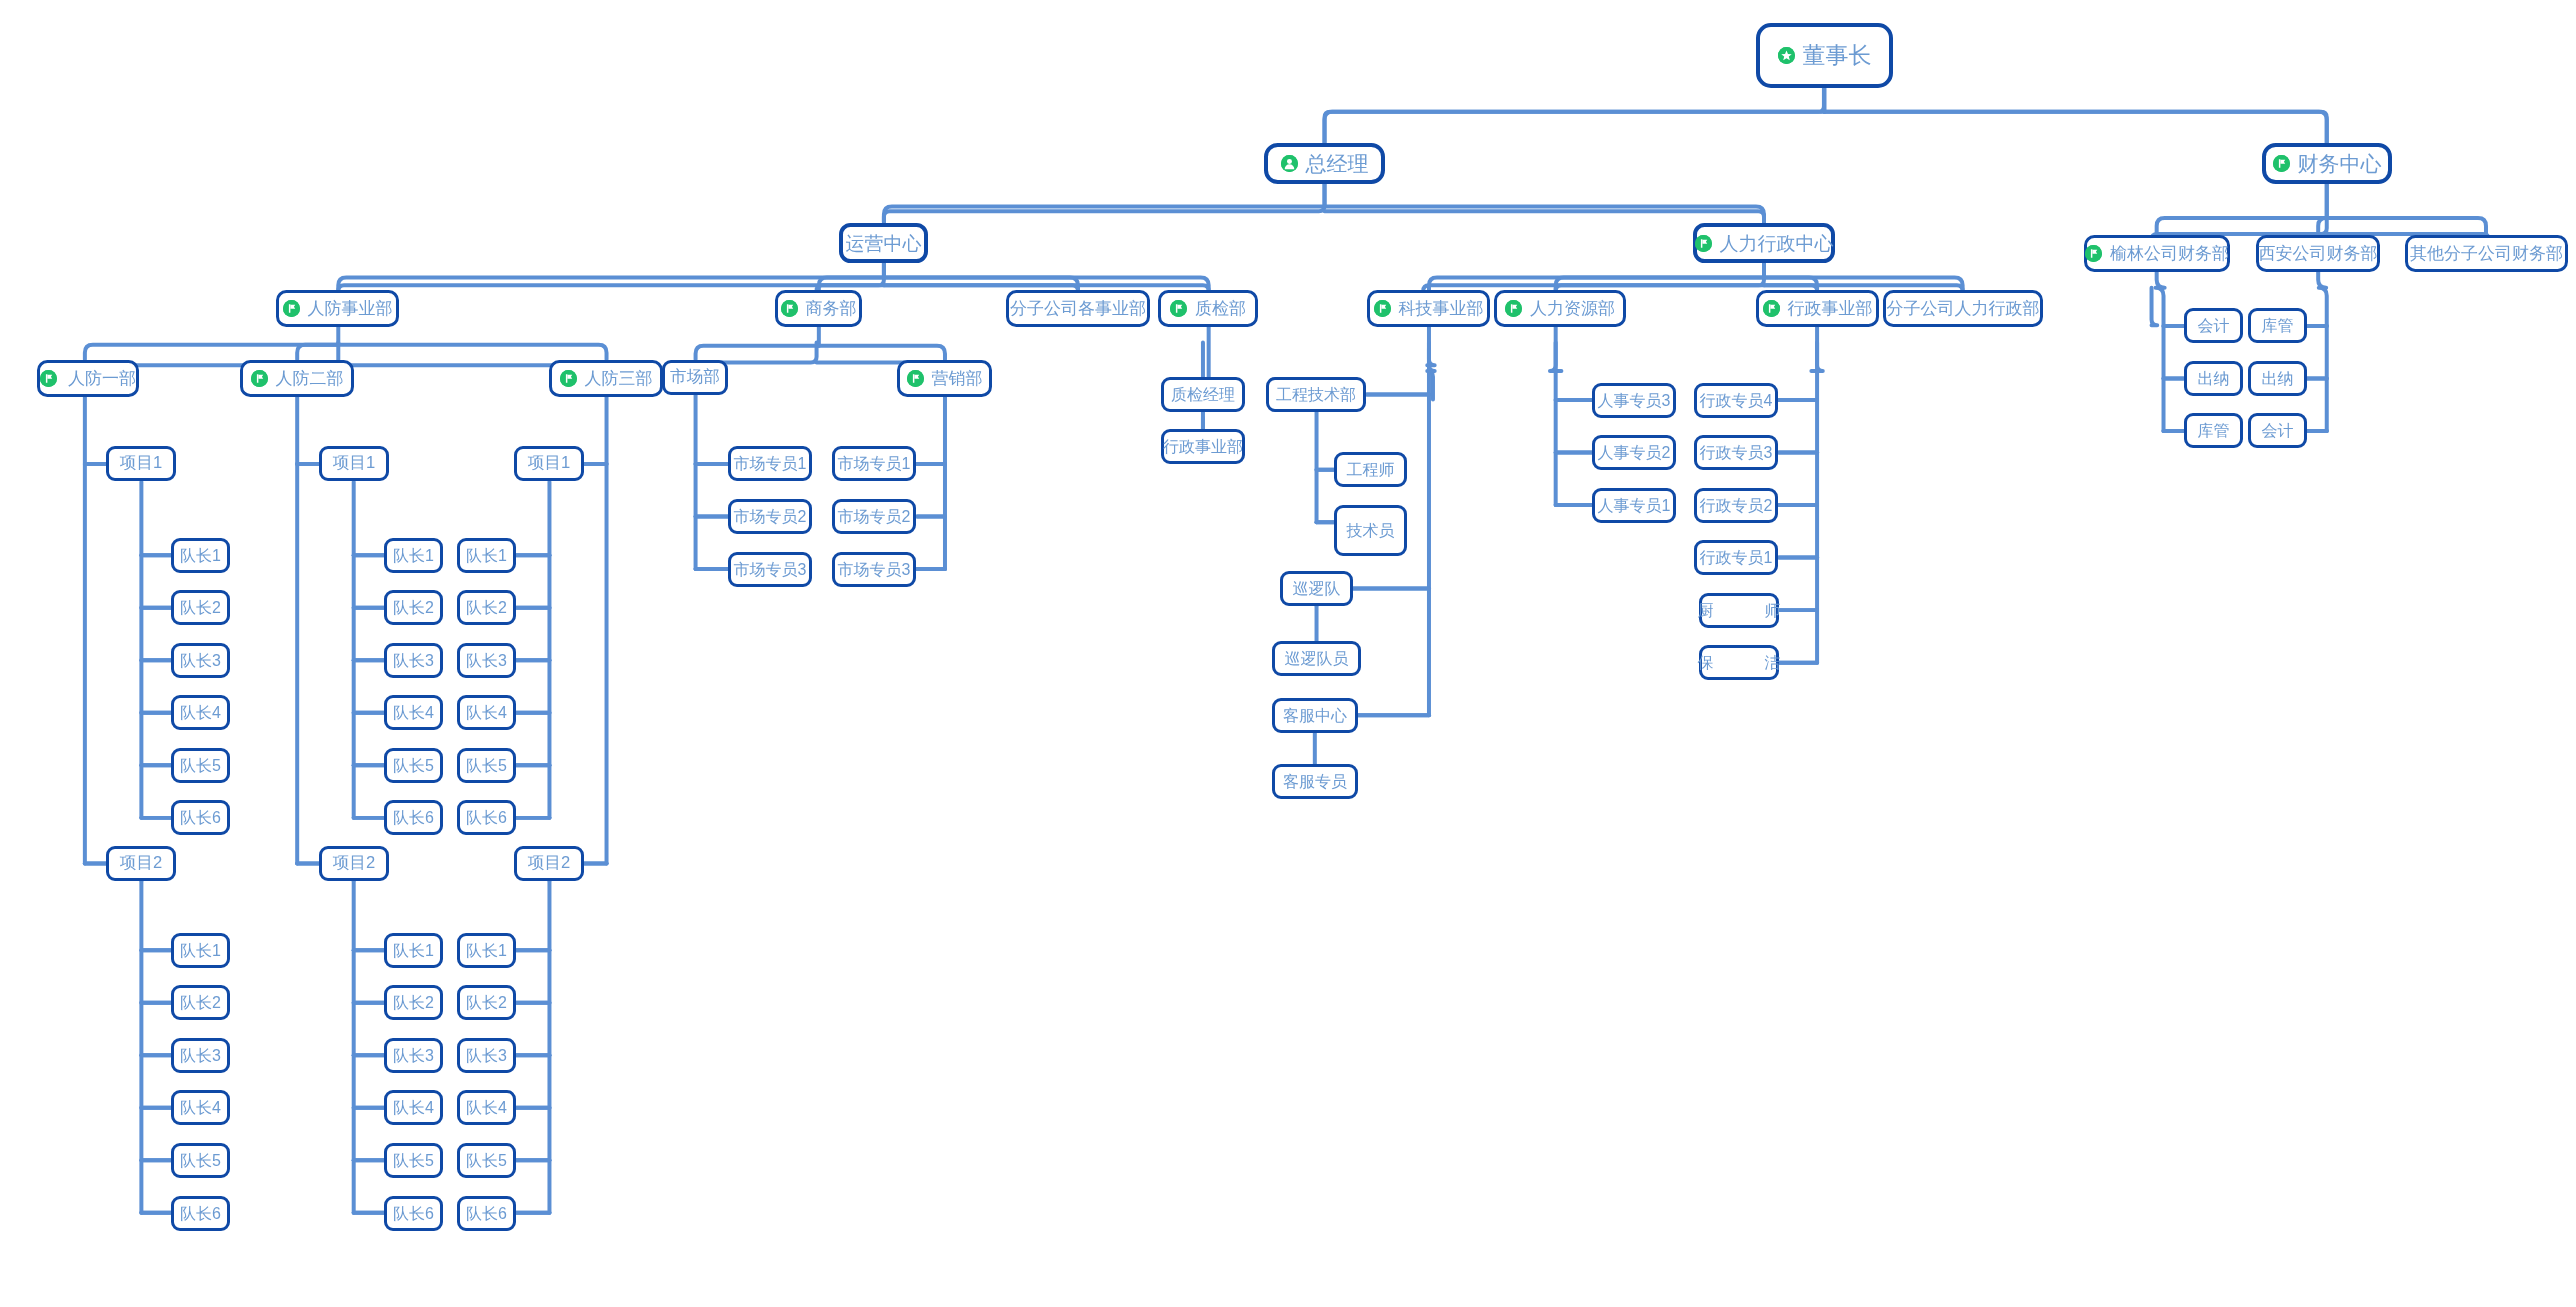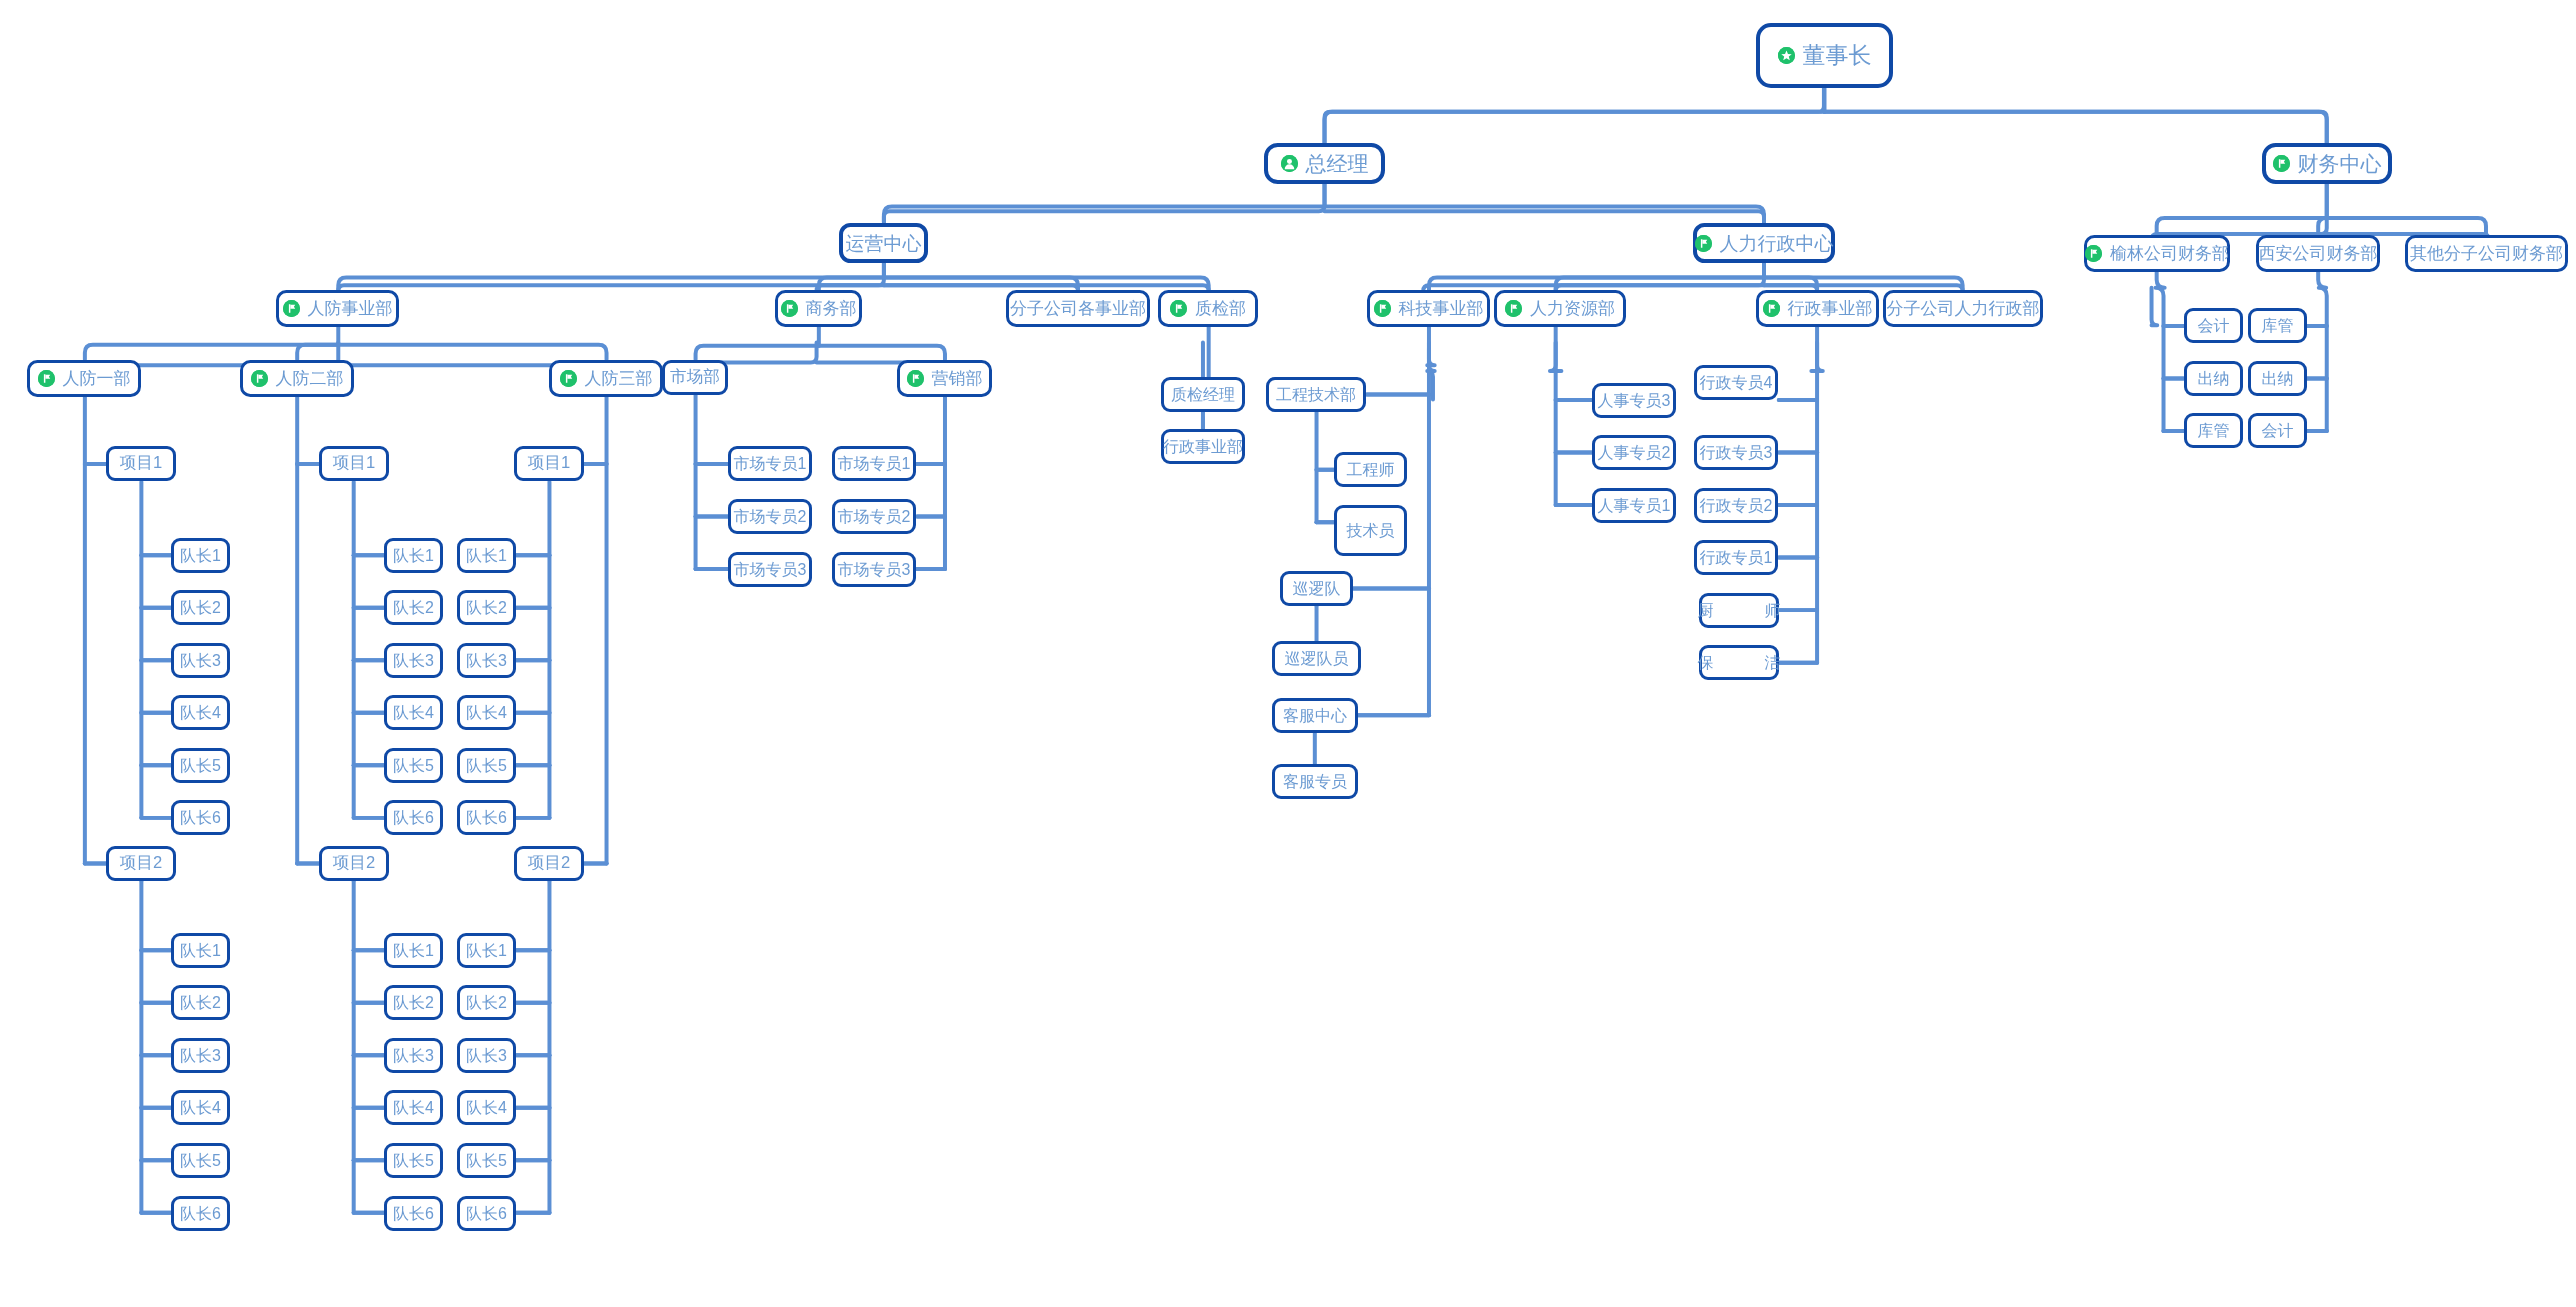--- a/index.html
+++ b/index.html
@@ -449,21 +449,21 @@
   <div class="node t-leaf" style="left:2248px;top:308px;width:59px;height:35px;">
     <span class="lbl">库管</span>
   </div>
   <div class="node t-leaf" style="left:2248px;top:361px;width:59px;height:35px;">
     <span class="lbl">出纳</span>
   </div>
   <div class="node t-leaf" style="left:2248px;top:413px;width:59px;height:35px;">
     <span class="lbl">会计</span>
   </div>
 
-  <div class="node t-l4" style="left:27px;top:360px;width:114px;height:37px;">
+  <div class="node t-l4" style="left:37px;top:360px;width:102px;height:37px;justify-content:space-between;">
     <span class="ic">
       <svg width="17" height="17" viewBox="0 0 30 30">
           <circle cx="15" cy="15" r="15" fill="#1fc16b"></circle>
           <rect x="10.4" y="7.5" width="2.6" height="15" fill="#ffffff"></rect>
           <path d="M13 8.2 h8.6 l-2.4 3.6 l2.4 3.6 h-8.6 z" fill="#ffffff"></path>
         </svg>
     </span>
     <span class="lbl">人防一部</span>
   </div>
 
@@ -577,21 +577,21 @@
   <div class="node t-leaf" style="left:1592px;top:383px;width:84px;height:35px;">
     <span class="lbl">人事专员3</span>
   </div>
   <div class="node t-leaf" style="left:1592px;top:435px;width:84px;height:35px;">
     <span class="lbl">人事专员2</span>
   </div>
   <div class="node t-leaf" style="left:1592px;top:488px;width:84px;height:35px;">
     <span class="lbl">人事专员1</span>
   </div>
 
-  <div class="node t-leaf" style="left:1694px;top:365px;width:84px;height:35px;">
+  <div class="node t-leaf" style="left:1694px;top:383px;width:84px;height:35px;">
     <span class="lbl">行政专员4</span>
   </div>
   <div class="node t-leaf" style="left:1694px;top:435px;width:84px;height:35px;">
     <span class="lbl">行政专员3</span>
   </div>
   <div class="node t-leaf" style="left:1694px;top:488px;width:84px;height:35px;">
     <span class="lbl">行政专员2</span>
   </div>
   <div class="node t-leaf" style="left:1694px;top:540px;width:84px;height:35px;">
     <span class="lbl">行政专员1</span>

